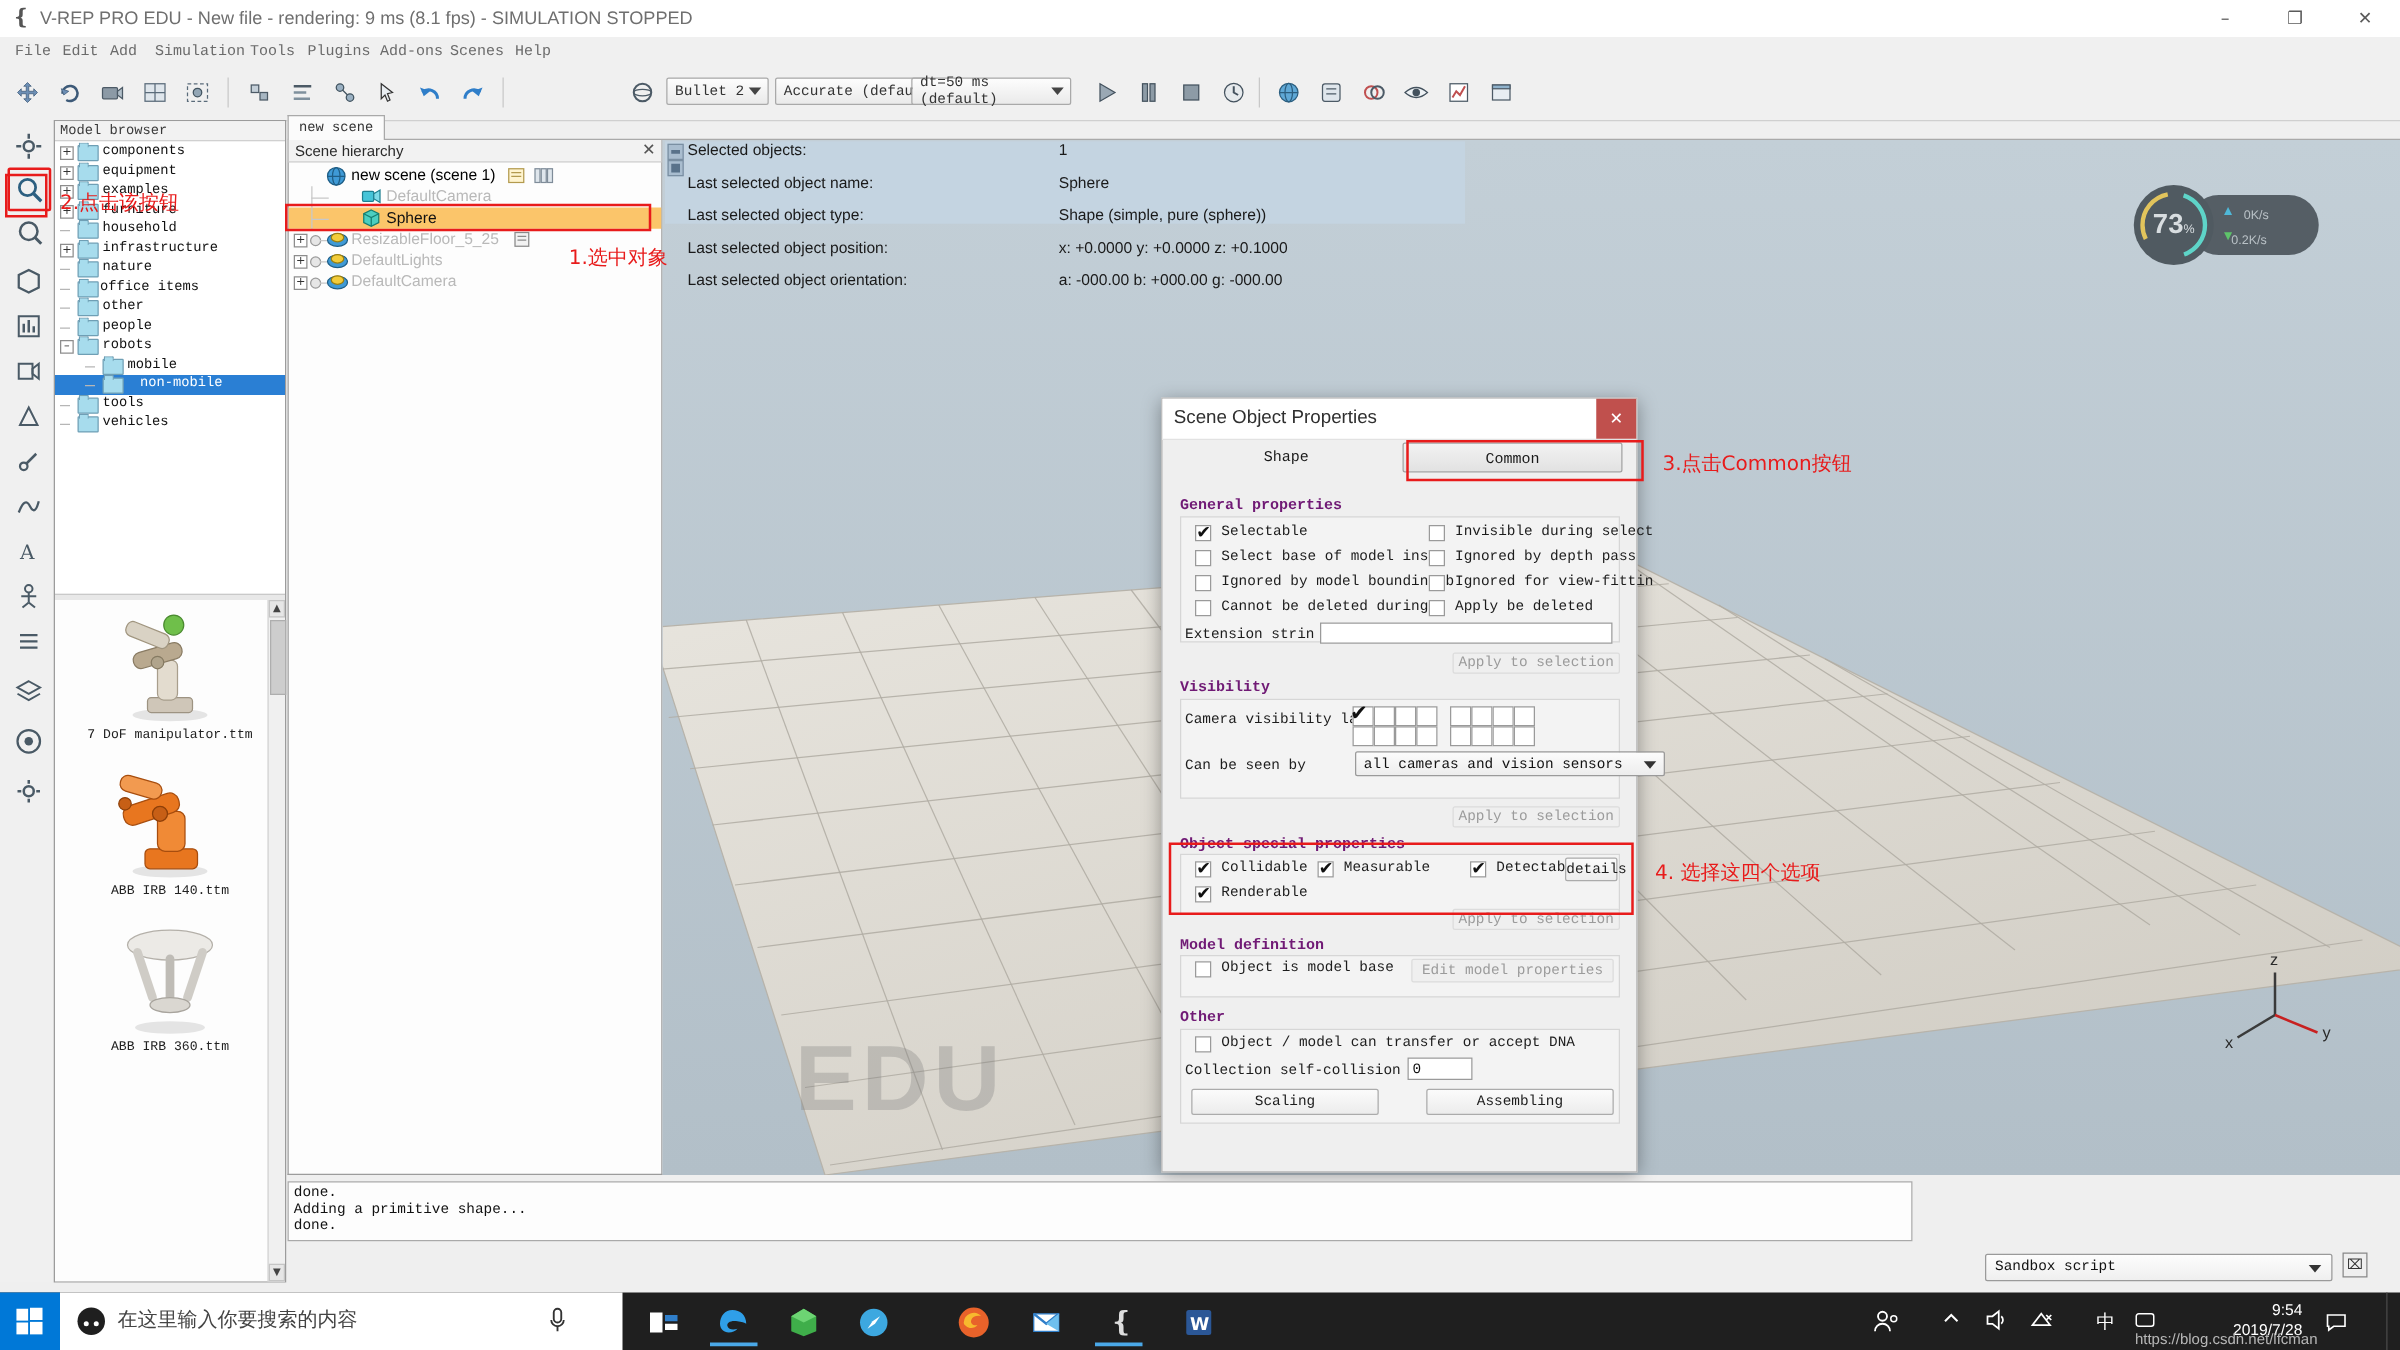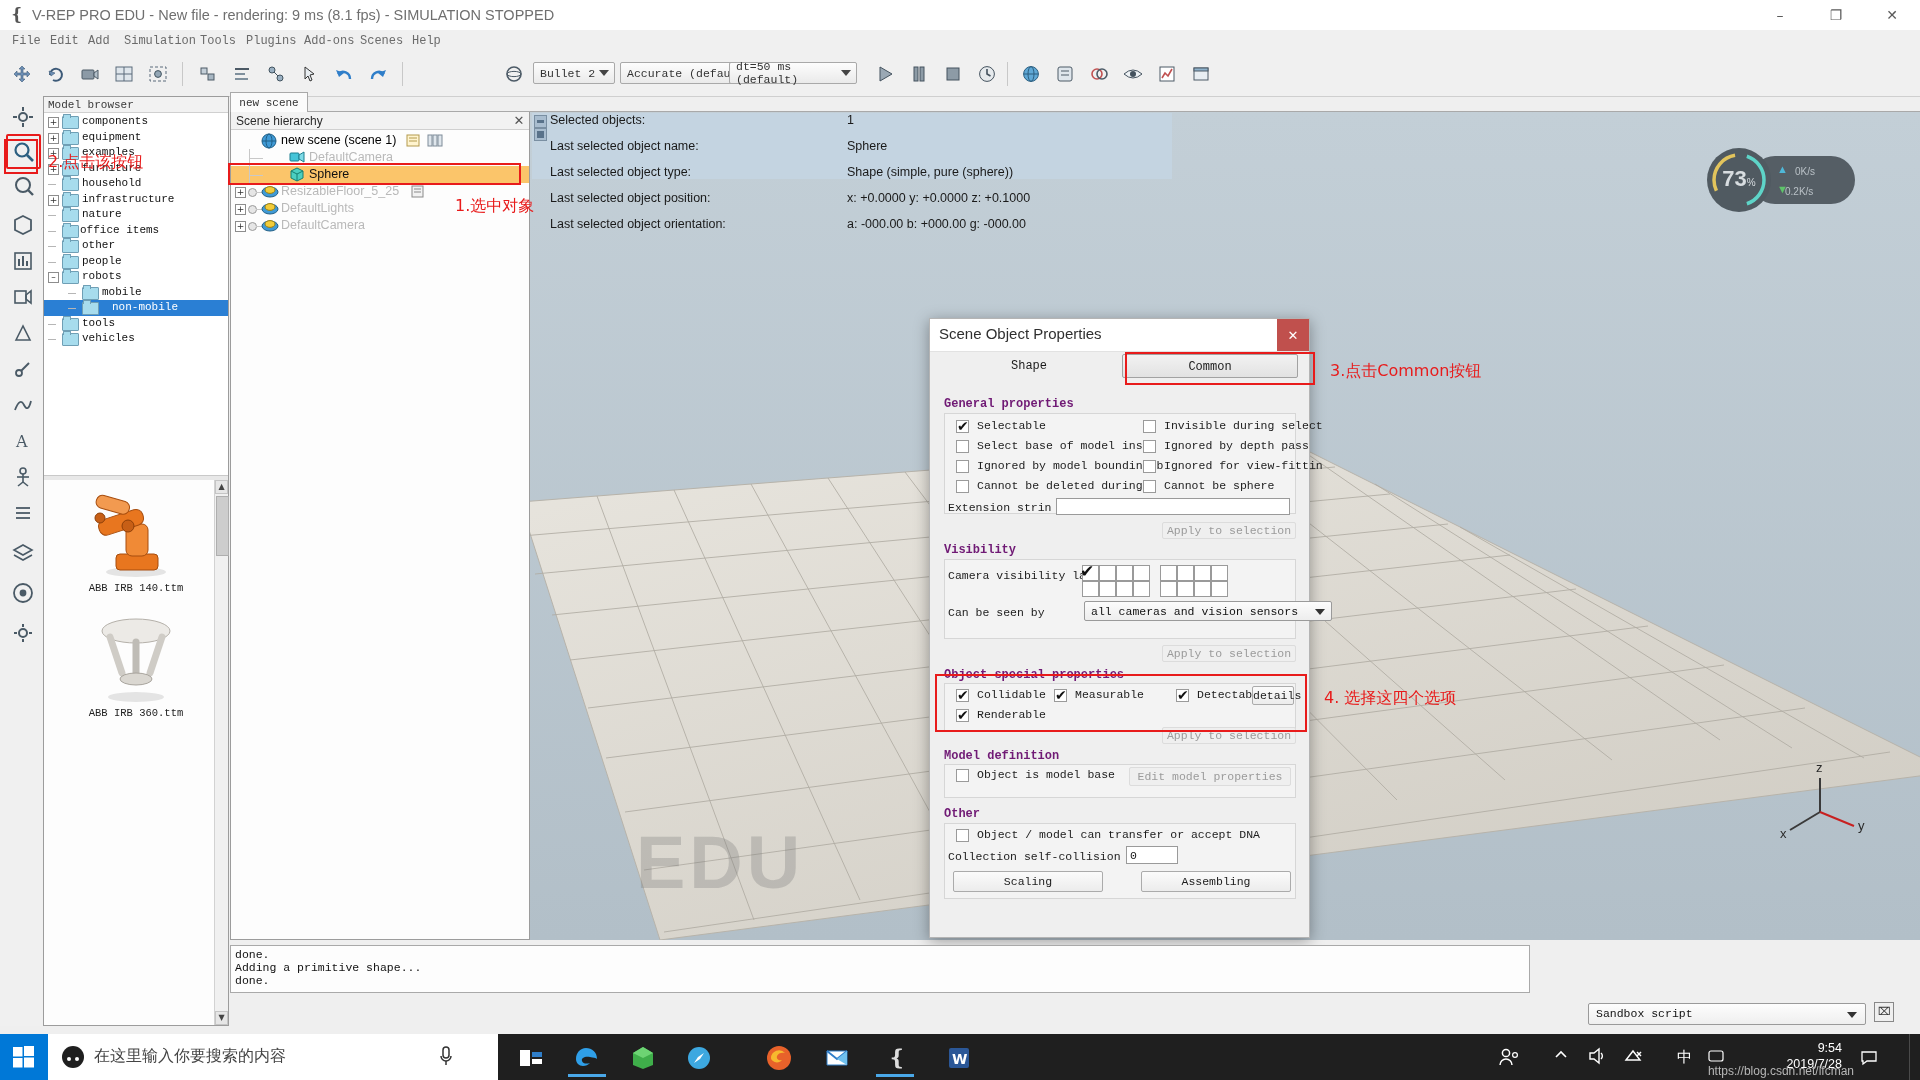--- a/index.html
+++ b/index.html
@@ -515,20 +515,34 @@
         </div>
         <div class="trow">
           <span class="tdash" style="left: 4px;"></span>
           <span class="tfolder" style="left: 18px;"></span>
           <span class="tlabel" style="left: 38px;">vehicles</span>
         </div>
       </div>
     <div class="mb-splitter"></div>
     <div class="mb-models" id="mb-models">
 
+      <div class="model-card">
+        <div class="model-thumb">
+          <svg width="120" height="95" viewBox="0 0 120 95">
+            <ellipse cx="60" cy="88" rx="30" ry="5" fill="#e4e4e4"></ellipse>
+            <rect x="42" y="74" width="36" height="12" rx="3" fill="#cfc6b8" stroke="#9d9382"></rect>
+            <rect x="50" y="44" width="16" height="32" rx="5" fill="#e3dccf" stroke="#a89e8c"></rect>
+            <rect x="30" y="34" width="40" height="13" rx="6" fill="#b9a98f" stroke="#8a7c64" transform="rotate(-16 50 40)"></rect>
+            <rect x="24" y="18" width="36" height="12" rx="5" fill="#d9d2c4" stroke="#a0957f" transform="rotate(22 42 24)"></rect>
+            <circle cx="63" cy="16" r="8" fill="#6fbf4a" stroke="#4a8a2f"></circle>
+            <circle cx="50" cy="46" r="5" fill="#b0a48c" stroke="#857a62"></circle>
+          </svg>
+        </div>
+        <div class="model-name">7 DoF manipulator.ttm</div>
+      </div>
 
       <div class="model-card">
         <div class="model-thumb">
           <svg width="120" height="95" viewBox="0 0 120 95">
             <ellipse cx="60" cy="88" rx="30" ry="5" fill="#e4e4e4"></ellipse>
             <rect x="40" y="70" width="42" height="16" rx="4" fill="#e8761f" stroke="#a74d0e"></rect>
             <rect x="50" y="40" width="22" height="32" rx="6" fill="#f08a36" stroke="#a74d0e"></rect>
             <rect x="22" y="30" width="46" height="16" rx="7" fill="#e8761f" stroke="#a74d0e" transform="rotate(-18 46 38)"></rect>
             <rect x="20" y="14" width="34" height="13" rx="6" fill="#f29a50" stroke="#a74d0e" transform="rotate(16 36 20)"></rect>
             <circle cx="52" cy="42" r="6" fill="#c75f16" stroke="#8e3f08"></circle>
@@ -785,21 +799,21 @@
       <div class="cbrow" style="left:213px;top:61px">
         <span class="cb"></span>
         <span class="cblab" style="left:21px">Ignored by depth pass</span>
       </div>
       <div class="cbrow" style="left:213px;top:81px">
         <span class="cb"></span>
         <span class="cblab" style="left:21px">Ignored for view-fittin</span>
       </div>
       <div class="cbrow" style="left:213px;top:101px">
         <span class="cb"></span>
-        <span class="cblab" style="left:21px">Cannot be sphere</span>
+        <span class="cblab" style="left:21px">Apply be deleted</span>
       </div>
 
       <div class="cbrow" style="left:18px;top:122px">Extension strin</div>
       <input class="txtin" style="left: 126px; top: 119px; width: 234px; height: 17px;" value="">
 
       <div class="btn disabled" style="left:232px;top:143px;width:134px;height:17px;line-height:16px">Apply to selection</div>
 
       <div class="grp-title" style="left:14px;top:164px">Visibility</div>
       <div class="grp-box" style="left:14px;top:180px;width:352px;height:80px"></div>
 

